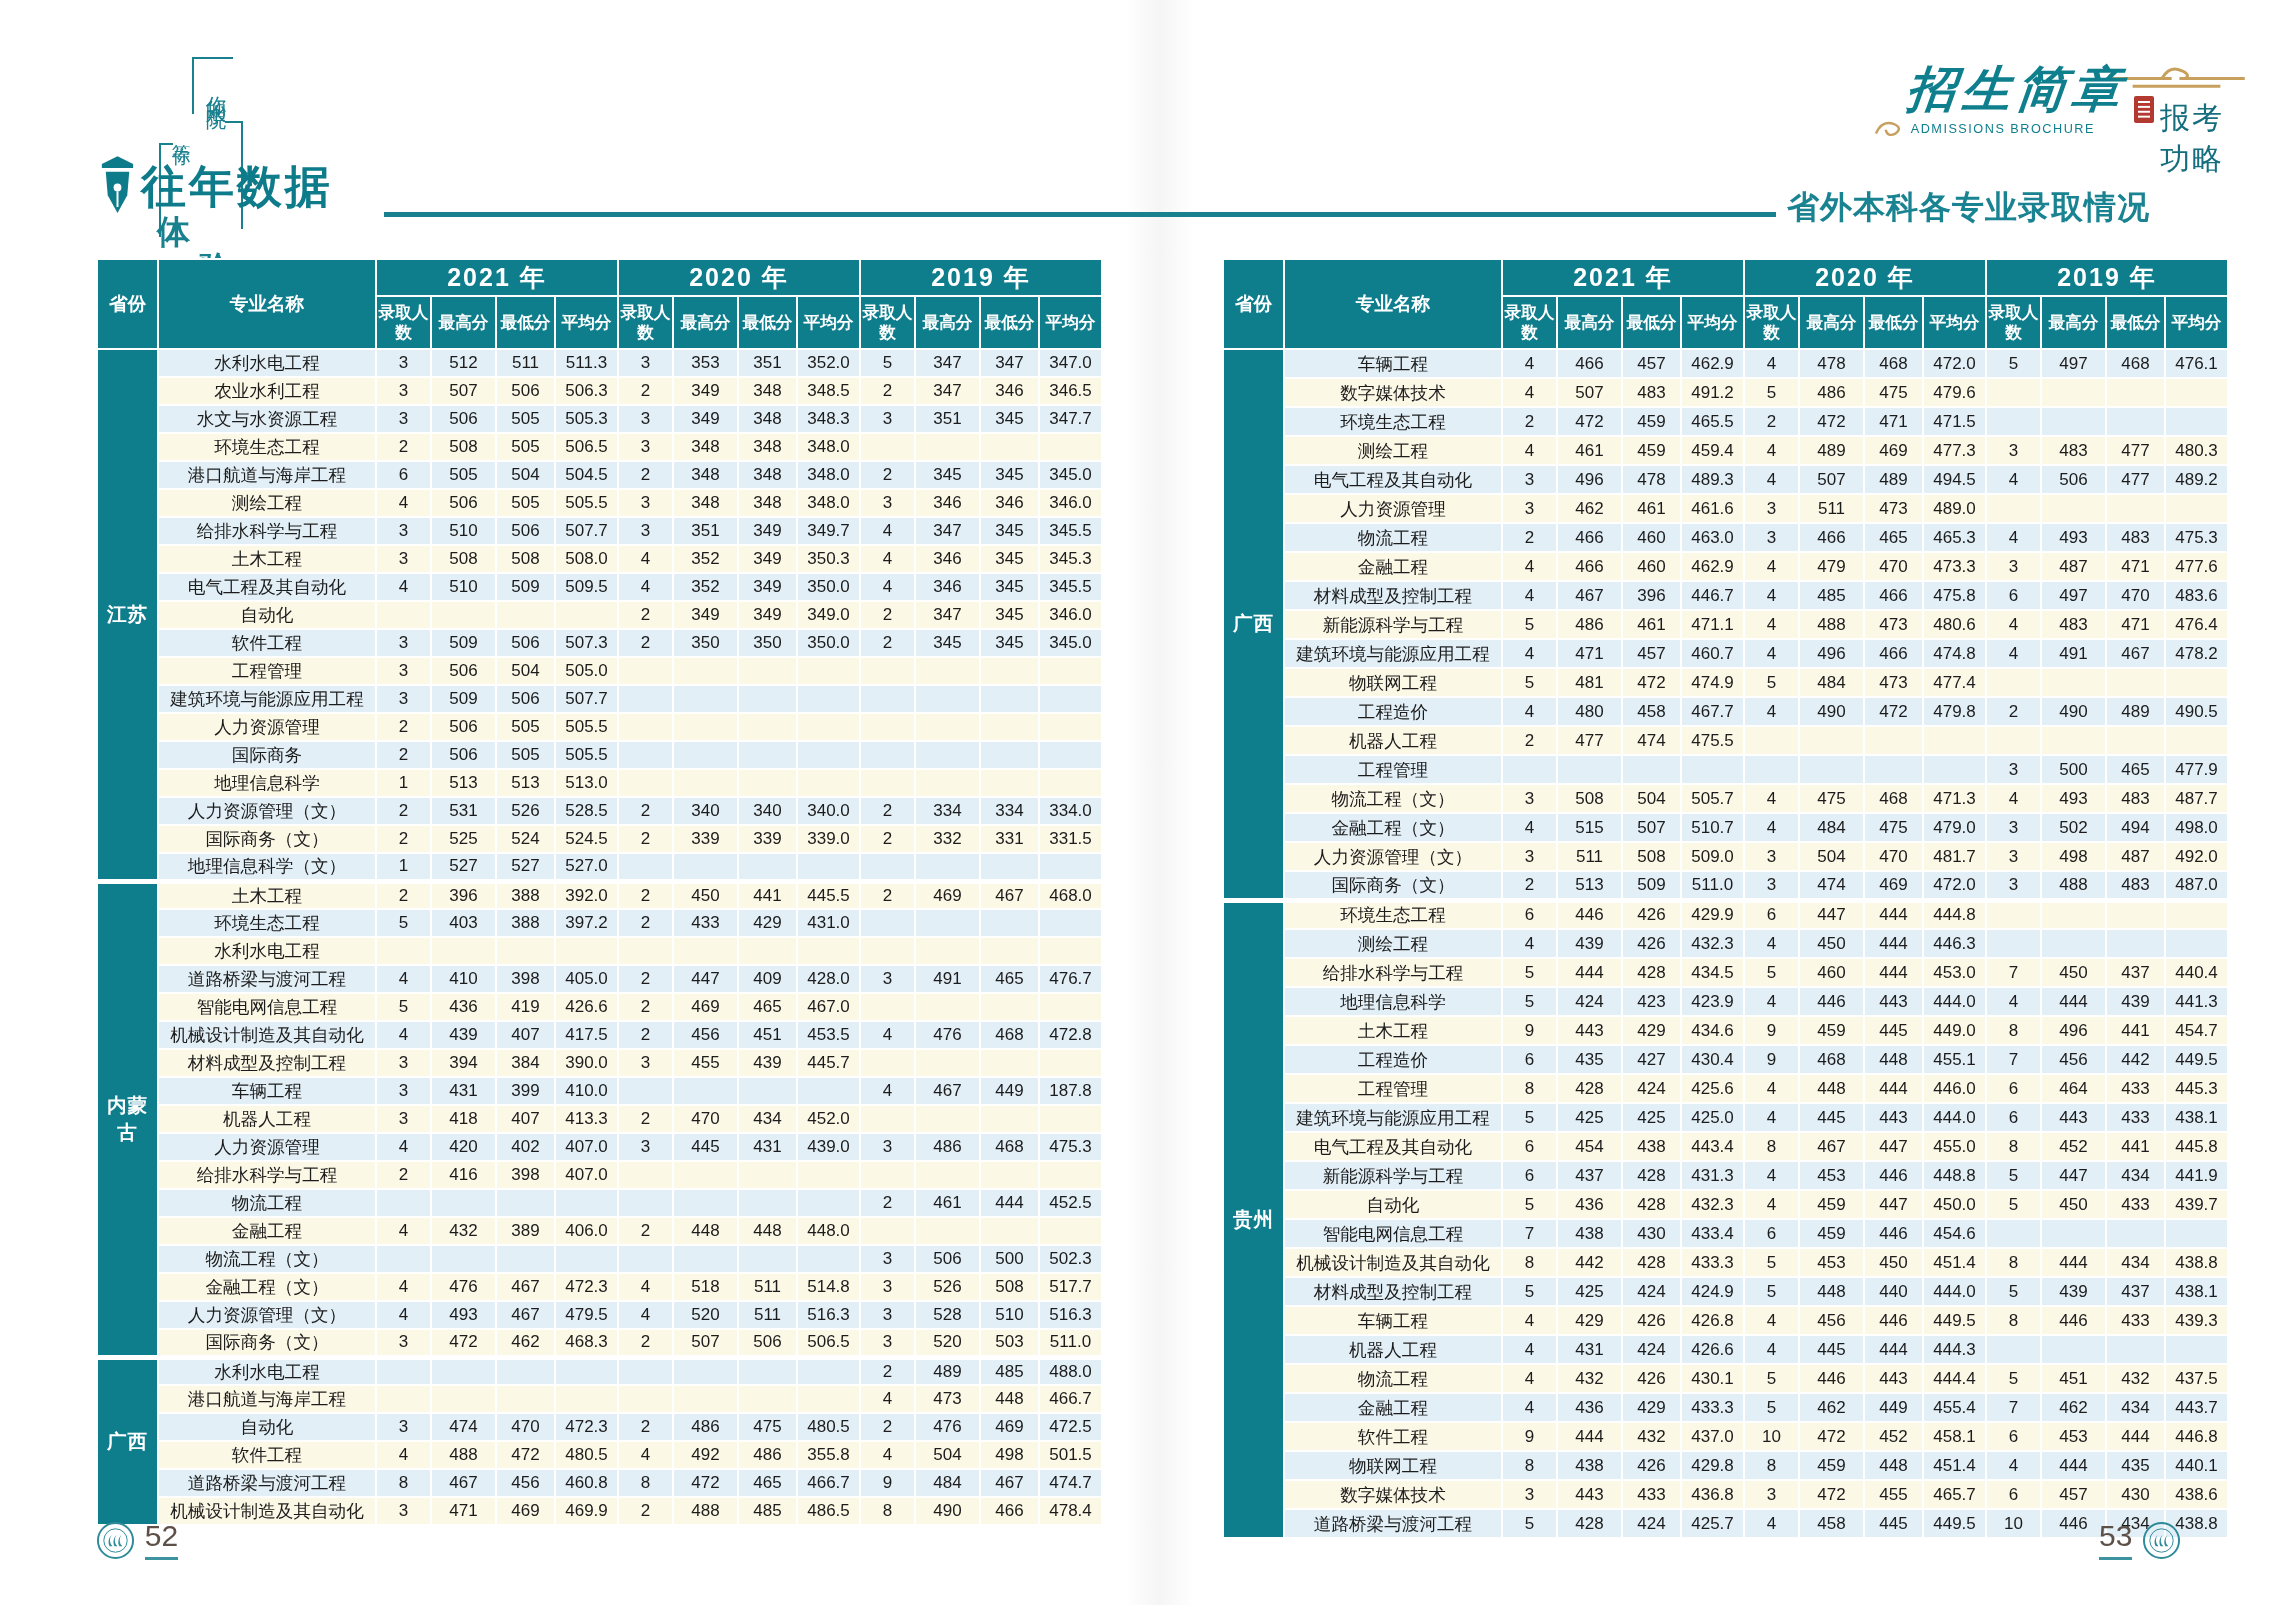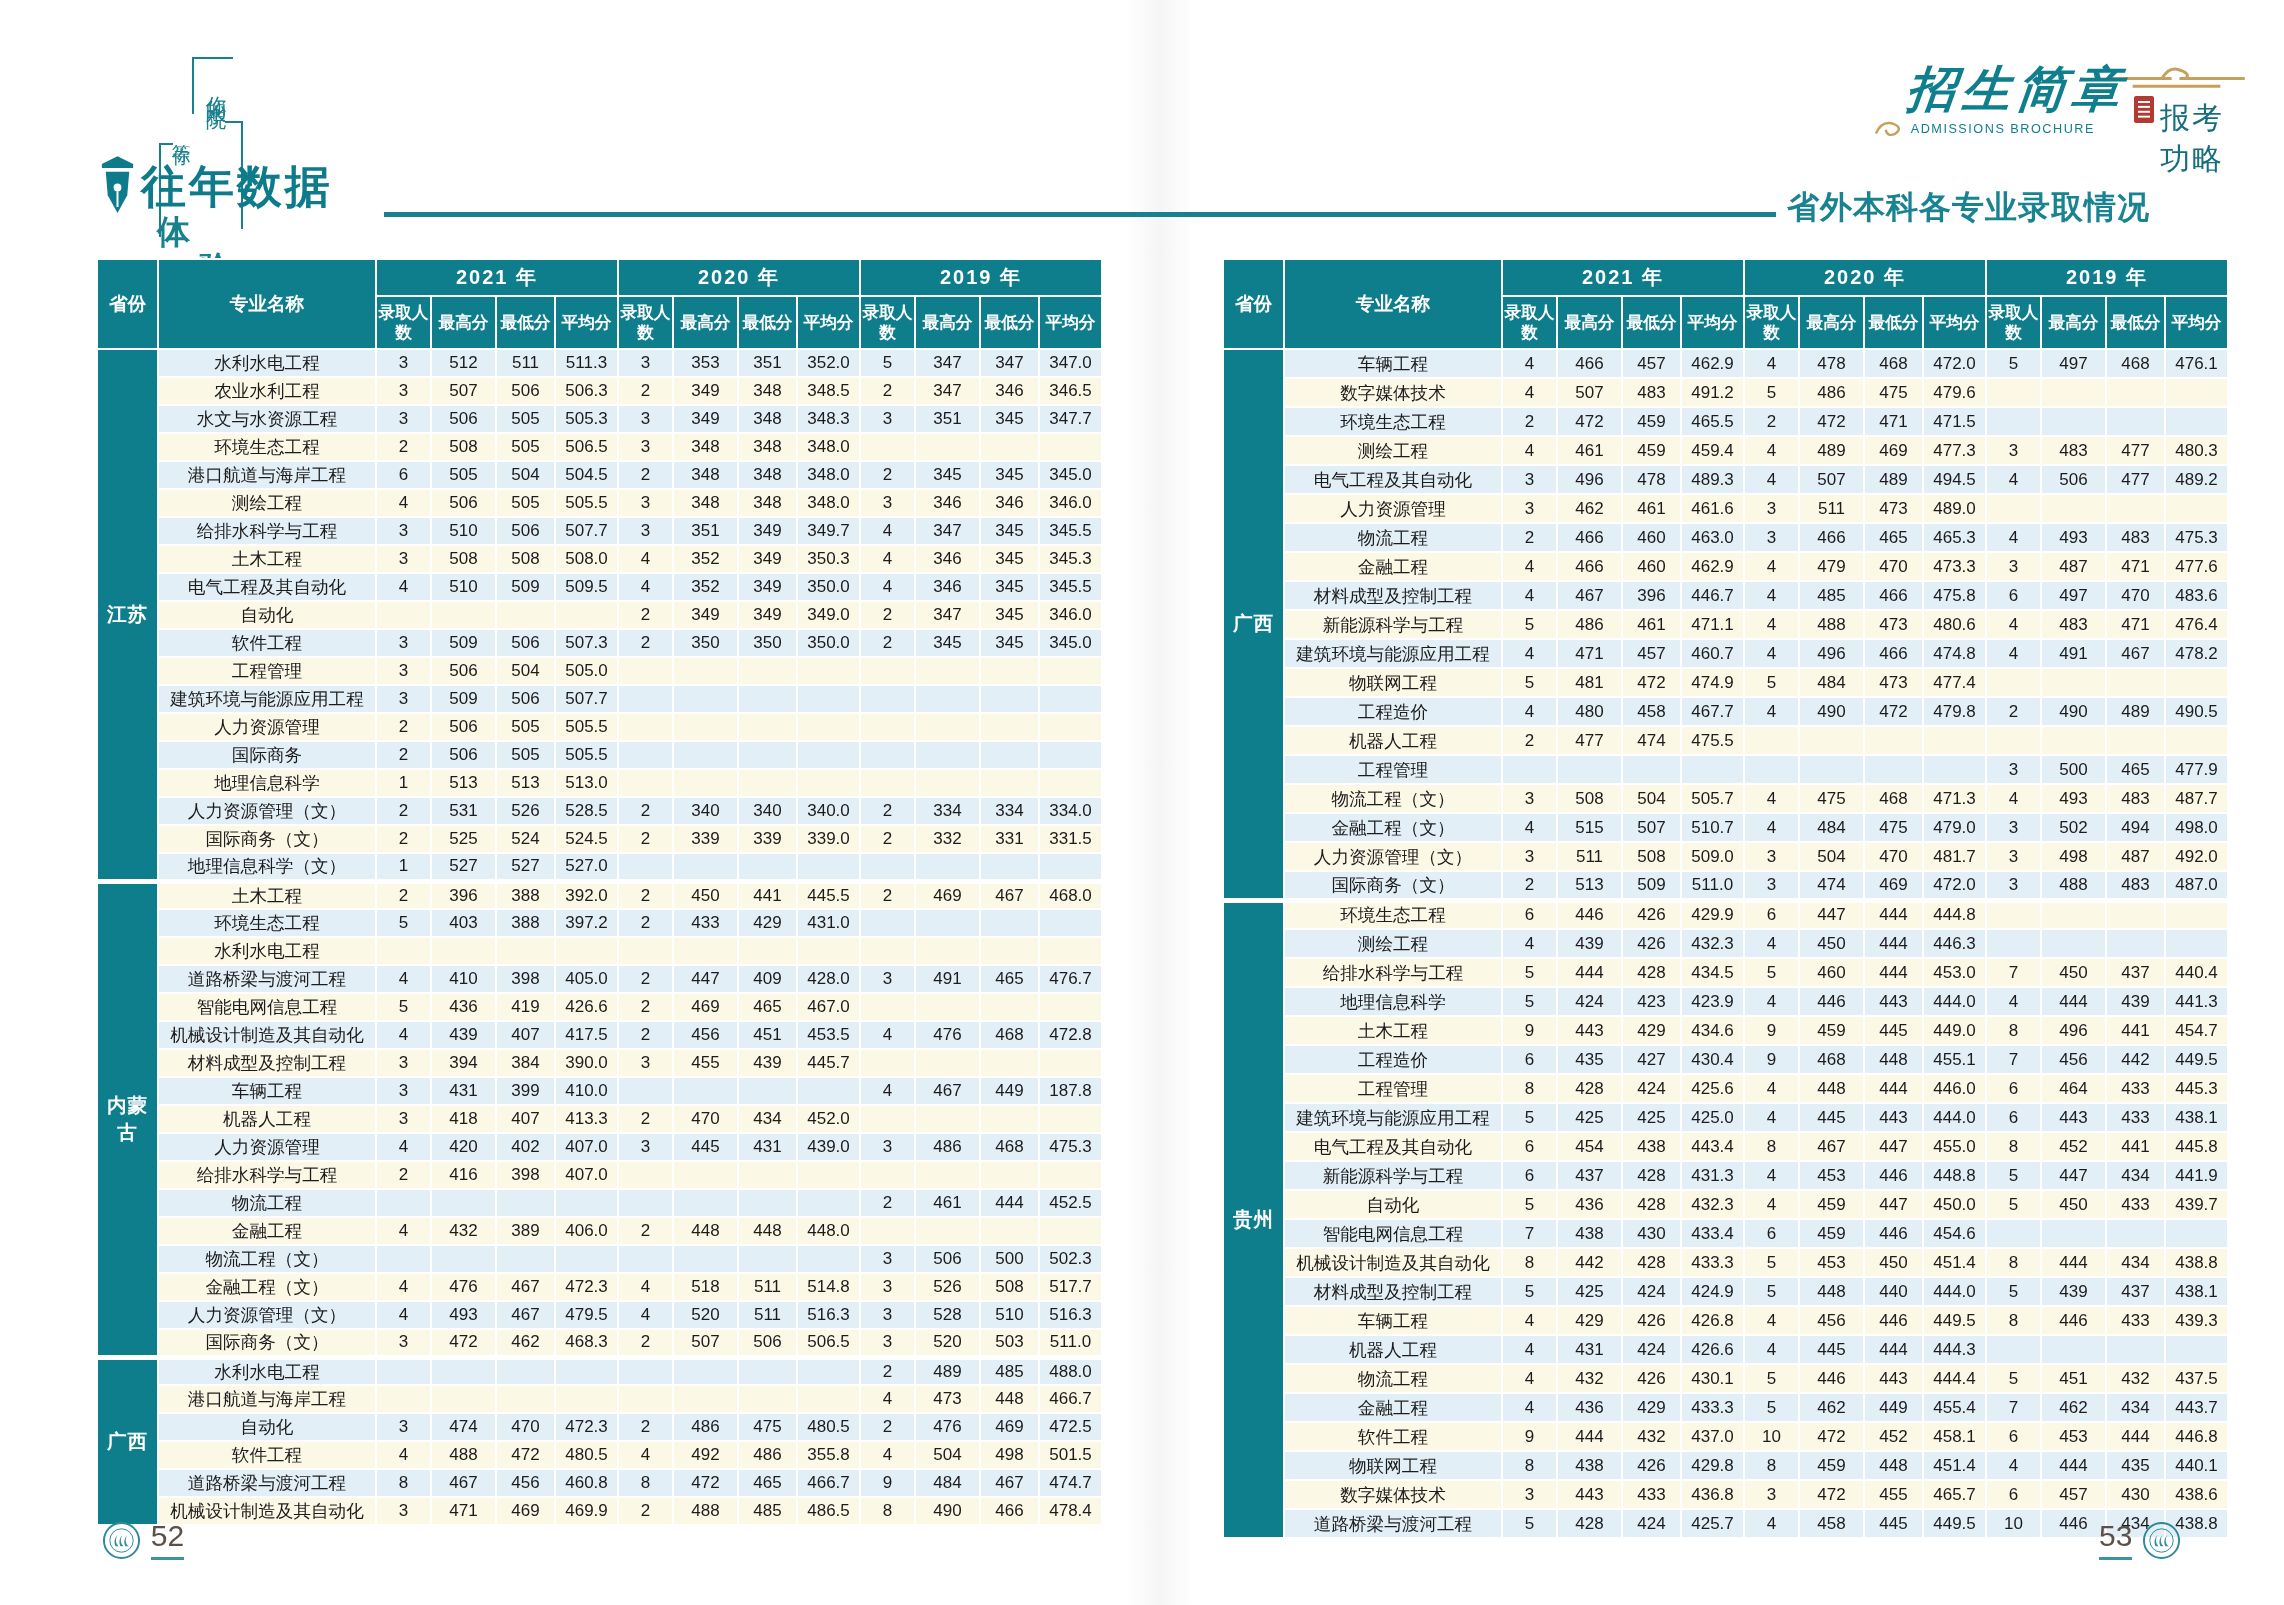--- a/index.html
+++ b/index.html
@@ -32,32 +32,32 @@
   .brand-seal:after{content:"";position:absolute;left:3.9px;top:4.9px;width:11.8px;height:17.6px;
     background:linear-gradient(#fff 2px,transparent 2px) 0 0/11.8px 4.9px;}
   .brand-tag{position:absolute;left:263px;top:41px;font-size:30px;font-weight:normal;color:#156d7d;letter-spacing:2px;}
   
   .tbl-wrap{position:absolute;top:258px;}
   .tbl-left{left:96px;width:1002px;}
   .tbl-right{left:1222px;width:1002px;}
   table.score{border-collapse:collapse;table-layout:fixed;width:100%;}
   table.score td,table.score th{border:2px solid #ffffff;padding:0;text-align:center;vertical-align:middle;overflow:hidden;}
   th.hd{background:#0e7d8c;color:#fff;font-weight:bold;}
-  th.hd-year{font-size:20px;height:35px;letter-spacing:2px;margin-left:20px;}
+  th.hd-year{font-size:25px;height:35px;letter-spacing:2px;margin-left:20px;}
   th.hd-metric{font-size:16.7px;height:51px;line-height:1.15;}
   th.hd-corner{font-size:18.6px;}
   td.prov{background:#0e7d8c;color:#fff;font-weight:bold;font-size:19.6px;letter-spacing:1px;}
   tr.r-even td.dat{background:#e2eff7;}
   tr.r-odd  td.dat{background:#fcf8e6;}
   td.dat{font-size:17px;color:#1c1c1c;}
   td.major{font-size:17.6px;}
   tr.grp-first td{border-top-width:5.9px;}
   
   .footer{position:absolute;display:flex;align-items:flex-start;gap:9.8px;}
-  .footer-left{left:102px;top:1521px;}
+  .footer-left{left:96px;top:1521px;}
   .footer-right{left:2099px;top:1521px;}
   .pagenum{font-size:30px;color:#5c5048;line-height:1;padding-bottom:5.9px;border-bottom:3.9px solid #3e93a0;}
   .seal-logo{width:39px;height:39px;}
 </style>
 </head>
 <body>
 
 <div class="gutter"></div>
 
 <div class="corner-mark">

